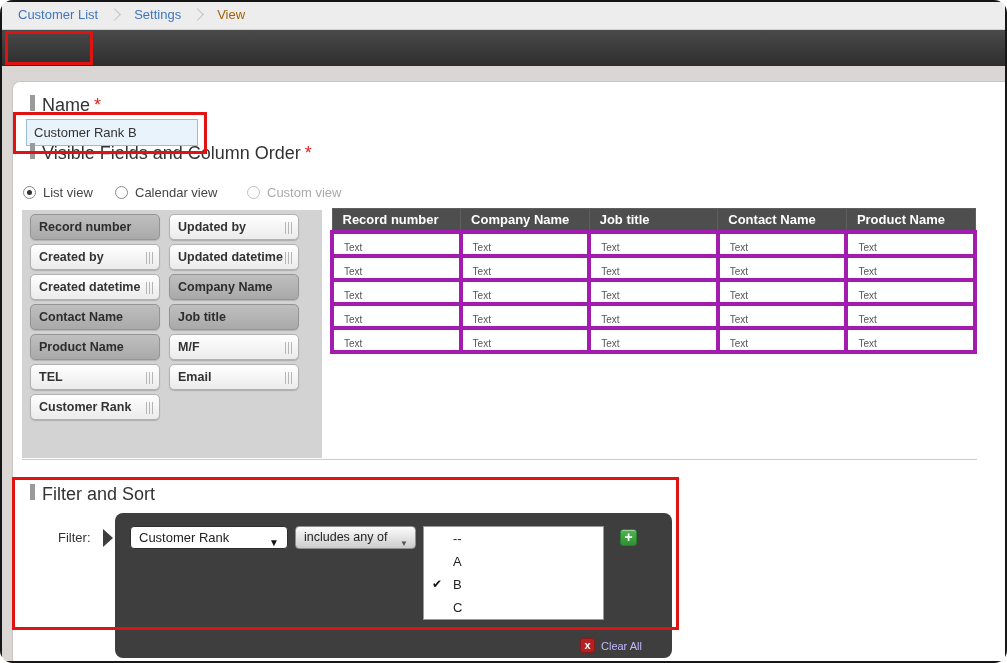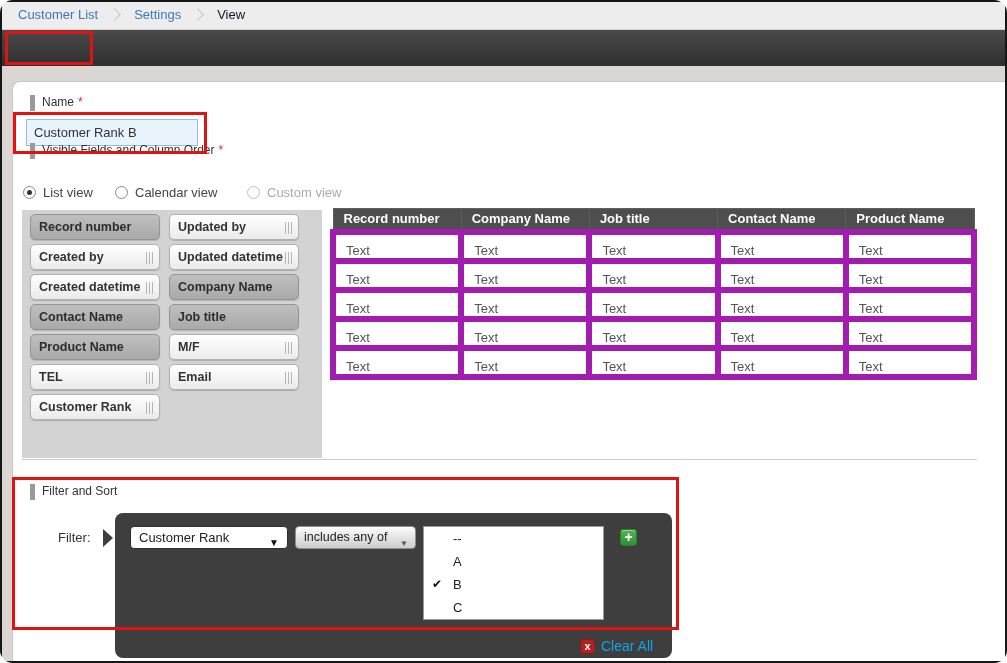--- a/index.html
+++ b/index.html
@@ -17,21 +17,21 @@
   .ann { position:absolute; border:3px solid #e01212; z-index:45; pointer-events:none; }
   .ann-save   { left:5px;  top:31px;  width:88px;  height:34px; }
   .ann-name   { left:13px; top:112px; width:194px; height:42px; }
   .ann-filter { left:12px; top:477px; width:667px; height:153px; }
 
   
   .bc-bar { position:absolute; left:0; top:0; width:1007px; height:30px; background:#ededed;
             border-bottom:1px solid #d2d2d2; display:flex; align-items:center; padding-left:18px; z-index:2; }
   .crumb { font-size:13px; }
   .crumb.link { color:#3f76c0; cursor:pointer; }
-  .crumb.current { color:#0f172a; }
+  .crumb.current { color:#a16207; }
   .crumb-sep { width:9px; height:9px; border-top:1px solid #c2c2c2; border-right:1px solid #c2c2c2;
                transform:rotate(45deg); margin:0 15px 0 12px; }
 
   
   .toolbar { position:absolute; left:0; top:30px; width:1007px; height:36px;
              background:linear-gradient(#4a4a4a,#2e2e2e); z-index:2; }
   .btn-save { position:absolute; left:10px; top:35px; width:78px; height:26px;
               background:linear-gradient(#58a0dc,#2c6fb5); border:1px solid #1f5globalDummy; border:1px solid #1f5b98;
               border-radius:4px; color:#fff; font-size:14px; font-weight:bold; text-align:center;
               line-height:24px; box-shadow:inset 0 1px 0 rgba(255,255,255,.35); cursor:pointer; }
@@ -39,21 +39,21 @@
                 color:#ffffff; font-size:14px; cursor:pointer; }
   .btn-delete { position:absolute; left:905px; top:37px; width:98px; height:24px;
                 background:linear-gradient(#c15648,#9d3526); border:1px solid #7c2a1c; border-radius:4px;
                 color:#fff; font-size:14px; font-weight:bold; text-align:center; line-height:22px;
                 box-shadow:inset 0 1px 0 rgba(255,255,255,.25); cursor:pointer; }
 
   
   .panel { position:absolute; left:12px; top:81px; width:995px; height:582px; background:#ffffff;
            border-top-left-radius:8px; border-top:1px solid #c9c7c5; border-left:1px solid #c9c7c5; z-index:1; }
 
-  .sec-label { position:absolute; height:17px; font-size:12px; color:#333; white-space:nowrap; z-index:3; }
+  .sec-label { position:absolute; height:17px; font-size:18px; color:#333; white-space:nowrap; z-index:3; }
   .sec-label .bar { position:absolute; left:-12px; top:0; width:5px; height:16px; background:#9a9a9a; }
   .req { color:#d22; margin-left:4px; }
   .lbl-name   { left:42px; top:95px; }
   .lbl-fields { left:42px; top:143px; }
   .lbl-filter { left:42px; top:484px; }
 
   .name-input { position:absolute; left:26px; top:119px; width:172px; height:27px;
                 background:#e9f3fb; border:1px solid #9bbcd6; font-size:13px; color:#333;
                 padding-left:7px; font-family:inherit; z-index:3; }
 
@@ -82,22 +82,22 @@
   .fbtn.used { background:linear-gradient(#bfbfbf,#a9a9a9); border-color:#949494; color:#2d2d2d;
                box-shadow:0 1px 1px rgba(0,0,0,.15); }
   .fbtn .handle { position:absolute; right:5px; top:7px; width:8px; height:12px;
           background:repeating-linear-gradient(90deg,#b5b5b5 0 1px,rgba(0,0,0,0) 1px 3px); }
 
   
   .preview-table { position:absolute; left:330px; top:208px; width:647px; border-collapse:collapse;
                    table-layout:fixed; z-index:3; }
   .preview-table th { height:23px; background:#4e4e4e; color:#fff; font-size:13px; font-weight:bold;
                       text-align:left; padding:0 0 0 10px; border:1px solid #5f5f5f; border-bottom:1px solid #3c3c3c; }
-  .preview-table td { height:24px; background:#fff; color:#555; font-size:13px;
-                      padding:8px 0 0 10px; border:6px solid #a21caf; }
+  .preview-table td { height:24px; background:#fff; color:#555; font-size:10px;
+                      padding:8px 0 0 10px; border:4px solid #a21caf; }
 
   
   .filter-caption { position:absolute; left:58px; top:530px; font-size:13px; color:#333; z-index:3; }
   .filter-arrow { position:absolute; left:103px; top:529px; width:0; height:0;
                   border-left:10px solid #3e3e3e; border-top:9px solid rgba(0,0,0,0);
                   border-bottom:9px solid rgba(0,0,0,0); z-index:3; }
   .fpanel { position:absolute; left:115px; top:513px; width:557px; height:145px;
             background:#3e3e3e; border-radius:8px; z-index:3; }
   .dd { position:absolute; border-radius:4px; font-size:13px; color:#222; cursor:pointer; }
   .dd .caret { position:absolute; font-size:10px; color:#111; }
@@ -112,21 +112,21 @@
   .opt { position:relative; height:23px; line-height:23px; font-size:13px; color:#222;
          padding-left:29px; cursor:pointer; }
   .opt .check { position:absolute; left:8px; top:0; font-size:12px; color:#111; font-weight:bold; }
   .btn-plus { position:absolute; left:505px; top:16px; width:17px; height:17px; border-radius:3px;
               background:linear-gradient(#54b354,#2f9033); border:1px solid #27802a; color:#fff;
               font-weight:bold; font-size:14px; line-height:14px; text-align:center; cursor:pointer;
               box-shadow:inset 0 1px 0 rgba(255,255,255,.4); }
   .clear-all { position:absolute; left:465px; top:125px; display:flex; align-items:center; cursor:pointer; }
   .clear-x { width:15px; height:15px; border-radius:3px; background:#b32222; border:1px solid #8c1919;
              color:#fff; font-size:11px; font-weight:bold; line-height:13px; text-align:center; margin-right:6px; }
-  .clear-txt { color:#0ea5e9; font-size:14px; }
+  .clear-txt { color:#c4b5fd; font-size:11px; }
 </style>
 </head>
 <body>
 
 <div class="frame">
 
   <div class="bc-bar">
       <span class="crumb link">Customer List</span>
       <span class="crumb-sep"></span>
       <span class="crumb link">Settings</span>

